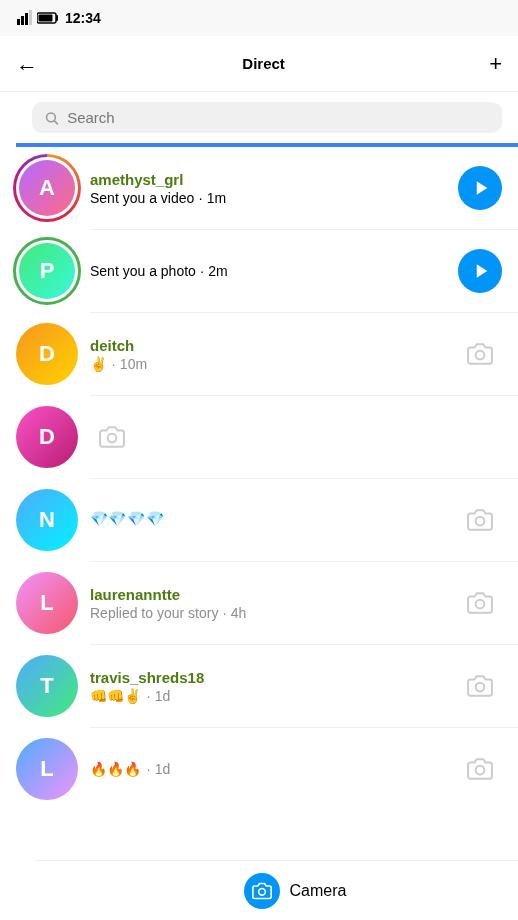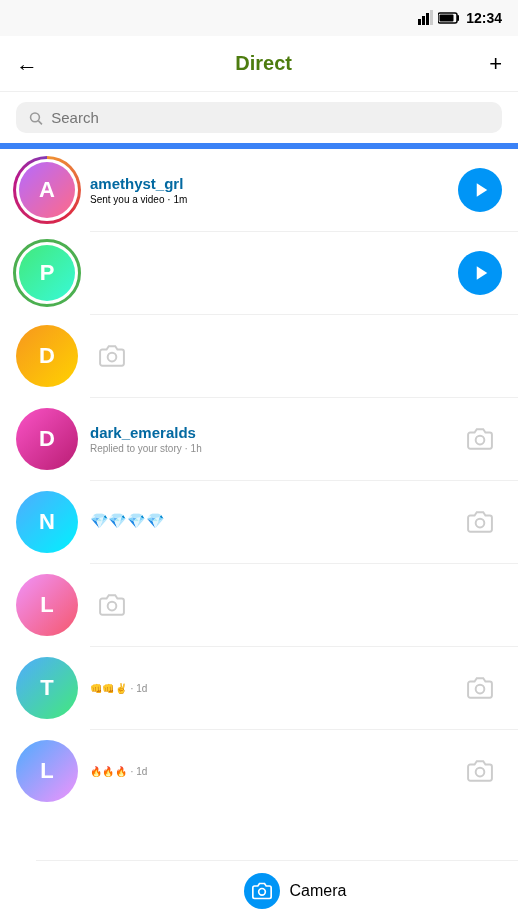--- a/index.html
+++ b/index.html
@@ -11,21 +11,21 @@
       font-family: -apple-system, BlinkMacSystemFont, 'Segoe UI', sans-serif;
       overflow-x: hidden;
     }
 
     
     .status-bar {
       background: #f8f8f8;
       height: 36px;
       display: flex;
       align-items: center;
-      justify-content: flex-end;
+      justify-content: flex-start;
       padding: 0 16px;
       gap: 6px;
     }
     .status-bar-time {
       font-size: 14px;
       font-weight: 600;
       color: #000;
     }
     .status-icons {
       display: flex;
@@ -37,39 +37,40 @@
     .header {
       background: #fff;
       height: 56px;
       display: flex;
       align-items: center;
       justify-content: space-between;
       padding: 0 16px;
       border-bottom: 1px solid #efefef;
     }
     .header-title {
-      font-size: 20px;
+      font-size: 15px;
       font-weight: 700;
-      color: #4d7c0f;
+      color: #000000;
     }
     .header-icon {
       font-size: 22px;
       color: #000;
       cursor: pointer;
     }
     .back-arrow {
       font-size: 22px;
       color: #000;
       cursor: pointer;
     }
 
     
     .search-bar {
       padding: 10px 16px;
-      border-bottom: 6px solid #3b82f6;
+      border-bottom: 4px solid #3b82f6;
+      margin-left: 16px;
     }
     .search-input-wrap {
       background: #f0f0f0;
       border-radius: 10px;
       display: flex;
       align-items: center;
       padding: 7px 12px;
       gap: 8px;
     }
     .search-input-wrap input {
@@ -126,25 +127,25 @@
     }
 
     
     .msg-content {
       flex: 1;
       min-width: 0;
     }
     .msg-username {
       font-size: 15px;
       font-weight: 600;
-      color: #0369a1;
+      color: #4d7c0f;
       margin-bottom: 2px;
     }
     .msg-preview {
-      font-size: 10px;
+      font-size: 14px;
       color: #8e8e8e;
       white-space: nowrap;
       overflow: hidden;
       text-overflow: ellipsis;
     }
     .msg-preview.bold-preview {
       color: #000;
       font-weight: 500;
     }
 
@@ -288,52 +289,53 @@
       </div>
       </div>
     </div>
     <div class="divider"></div>
     <div class="message-item">
       <div class="avatar-wrap">
         <div class="avatar-ring-green"></div>
         <div class="avatar-circle av-phillsohn" style="position: relative; z-index: 1; margin: 3px; width: 56px; height: 56px;">P</div>
       </div>
       <div class="msg-content">
+        <div class="msg-preview bold-preview">Sent you a photo · 2m</div>
       </div>
       <div class="msg-action">
       <div class="play-btn">
         <svg viewBox="0 0 24 24">
             <polygon points="5,3 19,12 5,21"></polygon>
           </svg>
       </div>
       </div>
     </div>
     <div class="divider"></div>
     <div class="message-item">
       <div class="avatar-wrap">
         <div class="avatar-circle av-deitch" style="position: relative; z-index: 1;">D</div>
       </div>
+      <div class="msg-content">
+        <div class="msg-username">deitch</div>
+        <div class="msg-preview">✌️ · 10m</div>
+      </div>
       <div class="msg-action">
       <div class="camera-icon-btn">
         <svg viewBox="0 0 24 24" fill="none" stroke="#ccc" stroke-width="1.8">
           <path d="M23 19a2 2 0 0 1-2 2H3a2 2 0 0 1-2-2V8a2 2 0 0 1 2-2h4l2-3h6l2 3h4a2 2 0 0 1 2 2z"></path>
           <circle cx="12" cy="13" r="4"></circle>
         </svg>
       </div>
       </div>
     </div>
     <div class="divider"></div>
     <div class="message-item">
       <div class="avatar-wrap">
         <div class="avatar-circle av-dark" style="position: relative; z-index: 1;">D</div>
       </div>
-      <div class="msg-content">
-        <div class="msg-username">dark_emeralds</div>
-        <div class="msg-preview">Replied to your story · 1h</div>
-      </div>
       <div class="msg-action">
       <div class="camera-icon-btn">
         <svg viewBox="0 0 24 24" fill="none" stroke="#ccc" stroke-width="1.8">
           <path d="M23 19a2 2 0 0 1-2 2H3a2 2 0 0 1-2-2V8a2 2 0 0 1 2-2h4l2-3h6l2 3h4a2 2 0 0 1 2 2z"></path>
           <circle cx="12" cy="13" r="4"></circle>
         </svg>
       </div>
       </div>
     </div>
     <div class="divider"></div>
@@ -351,35 +353,40 @@
           <circle cx="12" cy="13" r="4"></circle>
         </svg>
       </div>
       </div>
     </div>
     <div class="divider"></div>
     <div class="message-item">
       <div class="avatar-wrap">
         <div class="avatar-circle av-laurenanntte" style="position: relative; z-index: 1;">L</div>
       </div>
+      <div class="msg-content">
+        <div class="msg-username">laurenanntte</div>
+        <div class="msg-preview">Replied to your story · 4h</div>
+      </div>
       <div class="msg-action">
       <div class="camera-icon-btn">
         <svg viewBox="0 0 24 24" fill="none" stroke="#ccc" stroke-width="1.8">
           <path d="M23 19a2 2 0 0 1-2 2H3a2 2 0 0 1-2-2V8a2 2 0 0 1 2-2h4l2-3h6l2 3h4a2 2 0 0 1 2 2z"></path>
           <circle cx="12" cy="13" r="4"></circle>
         </svg>
       </div>
       </div>
     </div>
     <div class="divider"></div>
     <div class="message-item">
       <div class="avatar-wrap">
         <div class="avatar-circle av-travis" style="position: relative; z-index: 1;">T</div>
       </div>
       <div class="msg-content">
+        <div class="msg-username">travis_shreds18</div>
         <div class="msg-preview">👊👊✌️ · 1d</div>
       </div>
       <div class="msg-action">
       <div class="camera-icon-btn">
         <svg viewBox="0 0 24 24" fill="none" stroke="#ccc" stroke-width="1.8">
           <path d="M23 19a2 2 0 0 1-2 2H3a2 2 0 0 1-2-2V8a2 2 0 0 1 2-2h4l2-3h6l2 3h4a2 2 0 0 1 2 2z"></path>
           <circle cx="12" cy="13" r="4"></circle>
         </svg>
       </div>
       </div>

